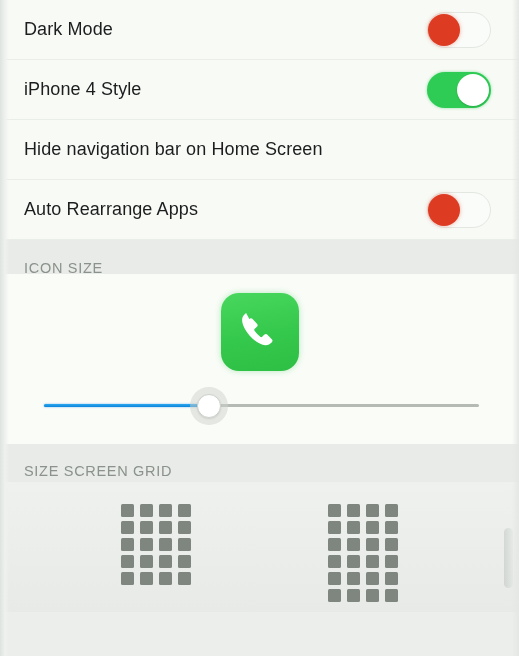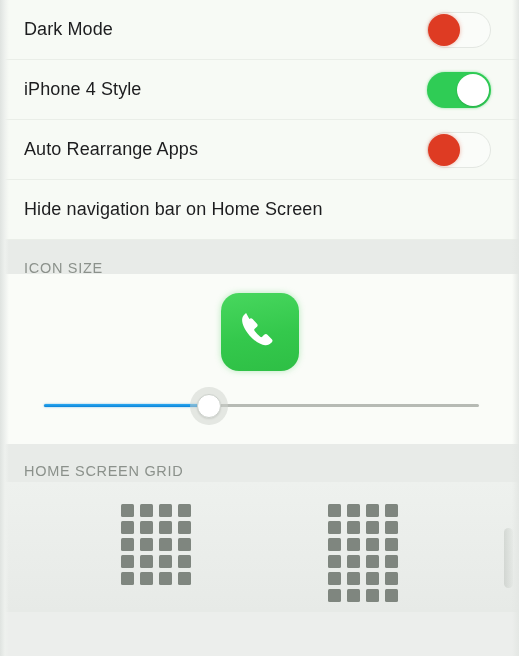--- a/index.html
+++ b/index.html
@@ -213,29 +213,29 @@
     <div class="row">
       <span class="row-label">iPhone 4 Style</span>
       <span class="switch on">
         <span class="track"></span>
         <span class="knob"></span>
       </span>
     </div>
 
 
     <div class="row">
+      <span class="row-label">Hide navigation bar on Home Screen</span>
+    </div>
+
+    <div class="row">
       <span class="row-label">Auto Rearrange Apps</span>
       <span class="switch off">
         <span class="track"></span>
         <span class="knob"></span>
       </span>
-    </div>
-
-    <div class="row">
-      <span class="row-label">Hide navigation bar on Home Screen</span>
     </div>
 
   </div>
 
   <div class="section-head clipped">
     <span class="title">ICON SIZE</span>
   </div>
 
   <div class="panel icon-panel">
 
@@ -254,21 +254,21 @@
     <div class="slider">
       <span class="rail"></span>
       <span class="fill" id="slider-fill" style="width: 38%;"></span>
       <span class="knob-halo" id="slider-halo" style="left: 38%;"></span>
       <span class="knob" id="slider-knob" style="left: 38%;"></span>
     </div>
 
   </div>
 
   <div class="section-head">
-    <span class="title">HOME SCREEN GRID</span>
+    <span class="title">SIZE SCREEN GRID</span>
   </div>
 
   <div class="scroll-sliver"></div>
 
   <div class="grid-panel">
     <div class="grid-option">
       <div class="dot-grid" id="dot-grid-0" style="grid-template-columns: repeat(4, 13px);">
           <i></i>
           <i></i>
           <i></i>

